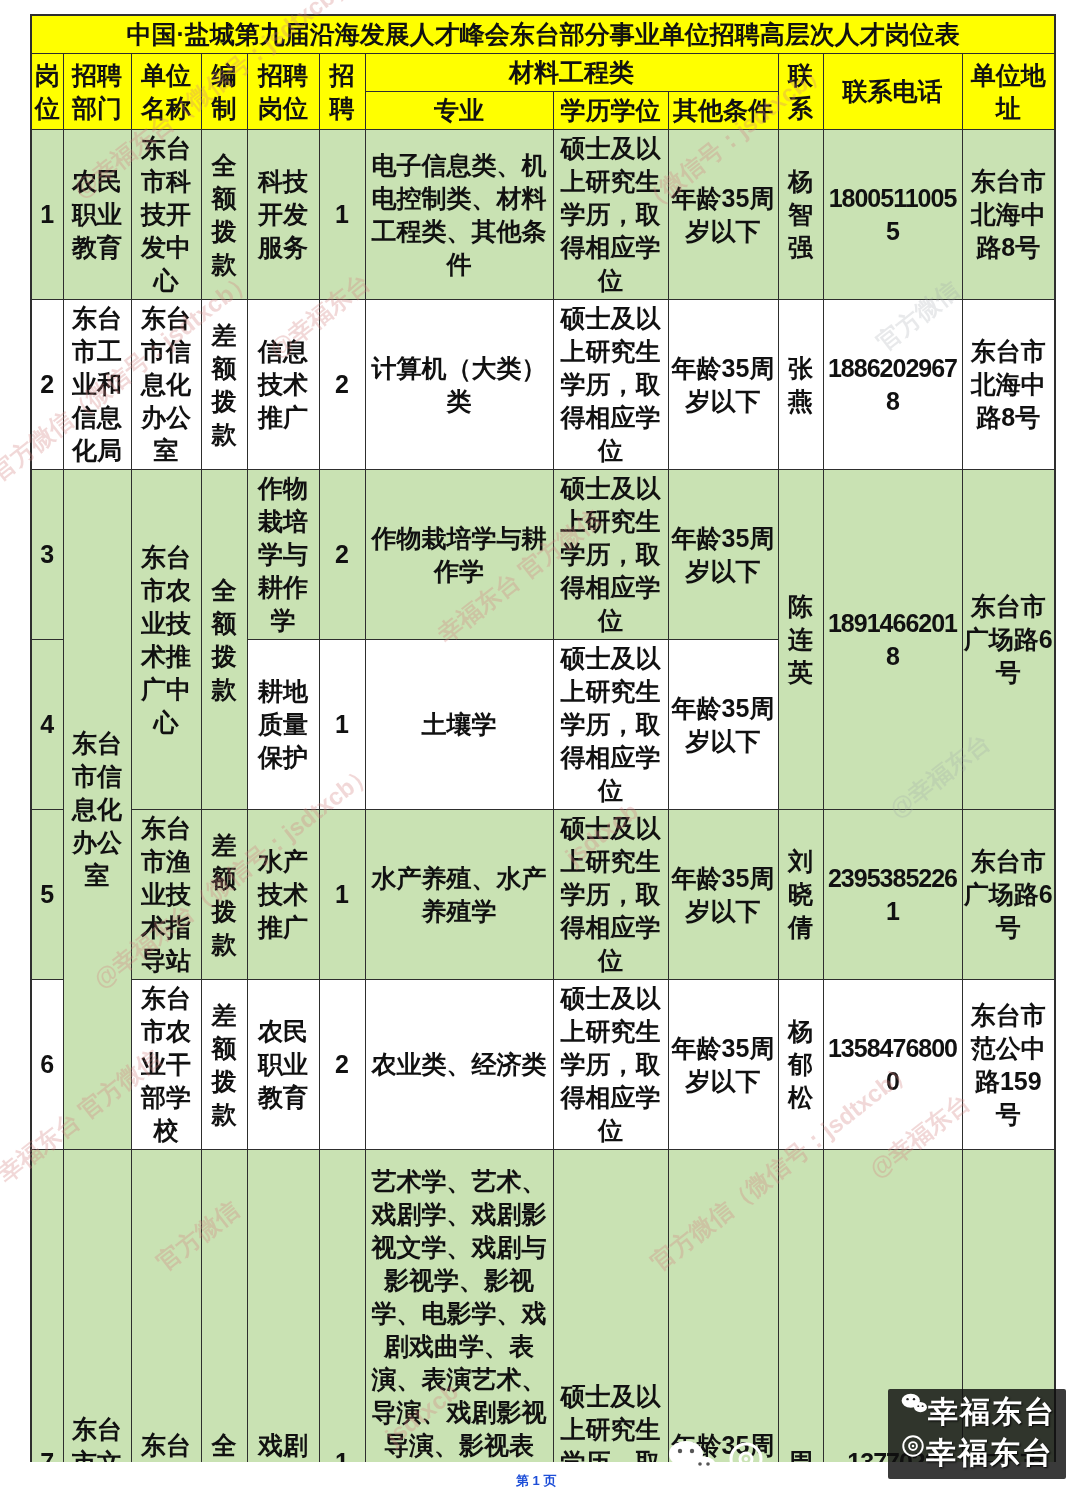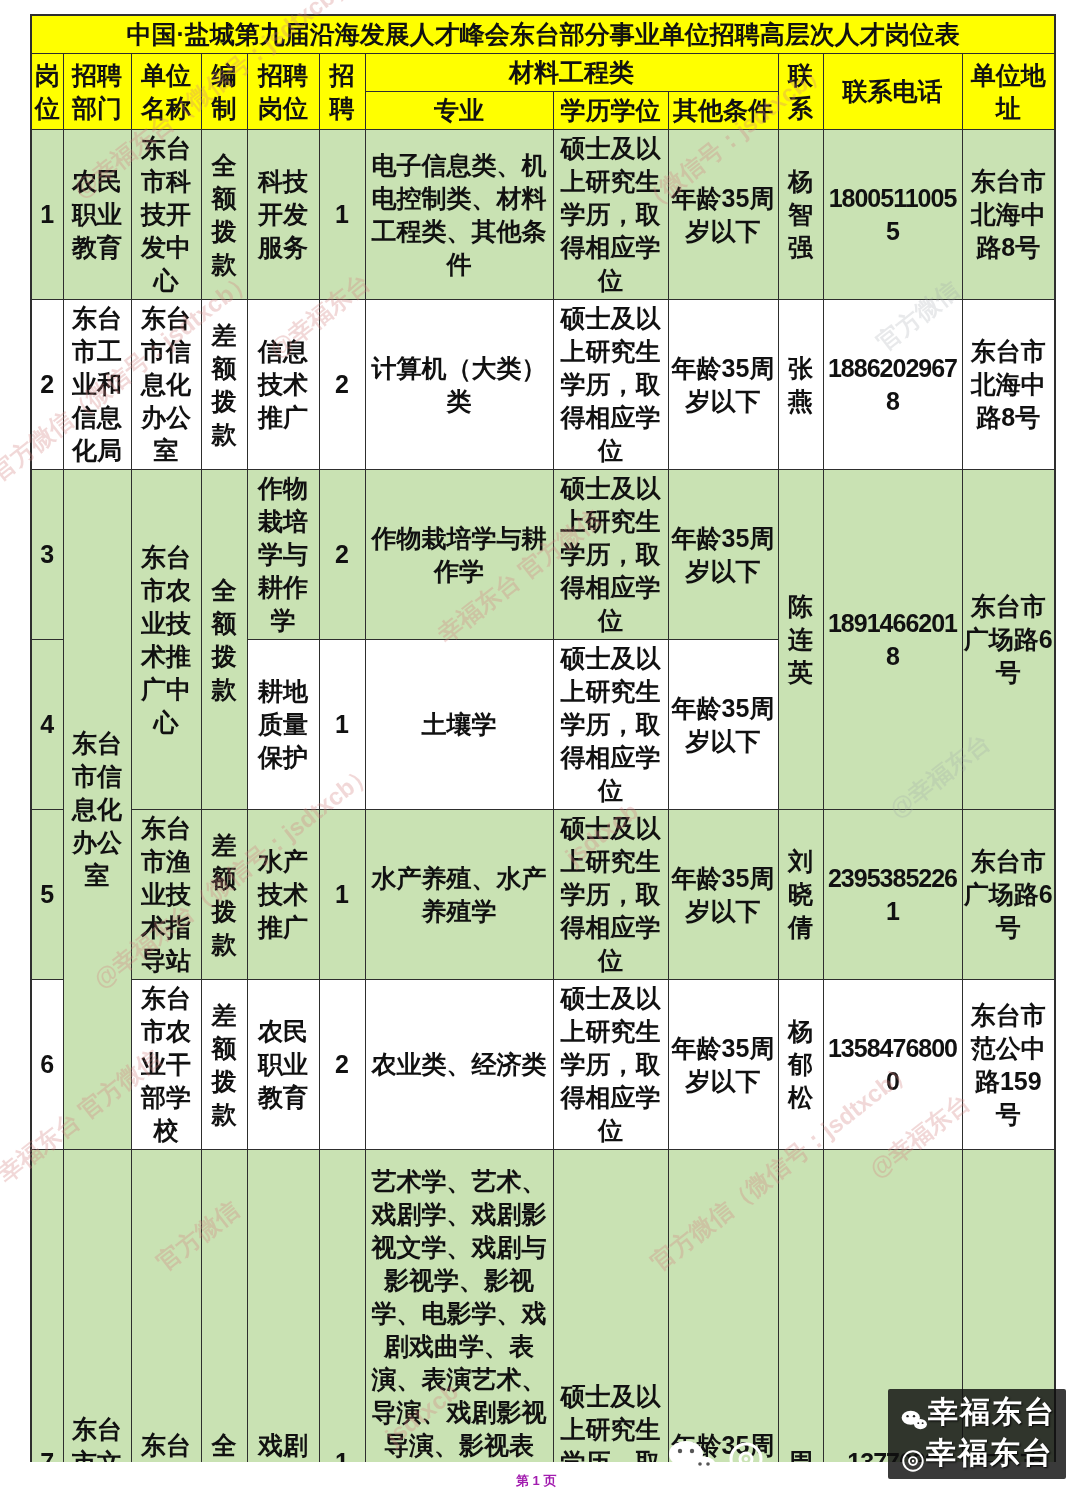--- a/index.html
+++ b/index.html
@@ -52,27 +52,27 @@
   .wm7{left:60px;top:860px}.wm8{left:560px;top:820px}.wm9{left:880px;top:760px}
   .wm10{left:150px;top:1220px}.wm11{left:620px;top:1150px}.wm12{left:860px;top:1120px}
   .wm13{left:380px;top:1400px}.wm14{left:-20px;top:1100px}
   
   .badge-zone{position:absolute;right:0;bottom:12px;z-index:20;display:flex;align-items:flex-end}
   .float-icons{position:absolute;right:300px;bottom:6px;display:flex;gap:8px;z-index:21}
   .badge{
     background:rgba(15,15,15,.82);padding:3px 10px 5px 12px;
     display:flex;flex-direction:column;gap:0;border-radius:2px;
   }
-  .badge-row{display:flex;align-items:flex-end;}
+  .badge-row{display:flex;align-items:flex-start;}
   .badge-row span{
     color:#fff;font-size:30px;font-weight:bold;letter-spacing:2px;
     text-shadow:1px 1px 2px #000;white-space:nowrap;
   }
   .page-footer{
-    position:absolute;left:516px;top:1472px;font-size:13px;color:#a21caf;
+    position:absolute;left:516px;top:1472px;font-size:13px;color:#1d4ed8;
     font-weight:bold;z-index:4;
   }
 </style>
 </head>
 <body>
 
 <div class="sheet">
   <table class="jobs">
     <colgroup>
       <col style="width:32px">

